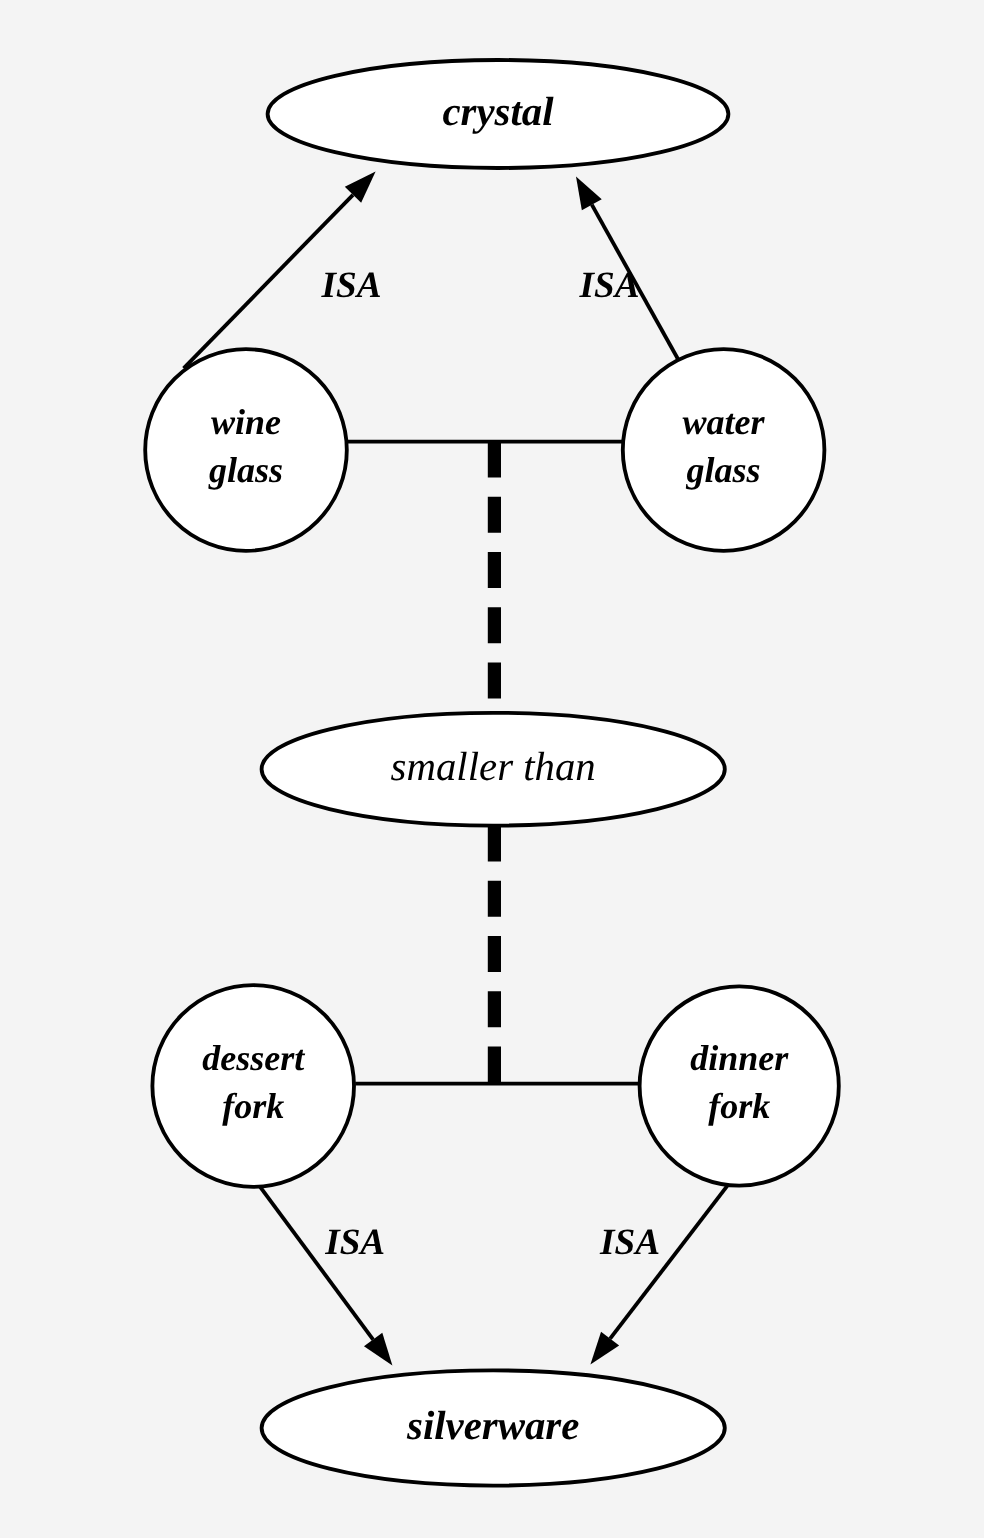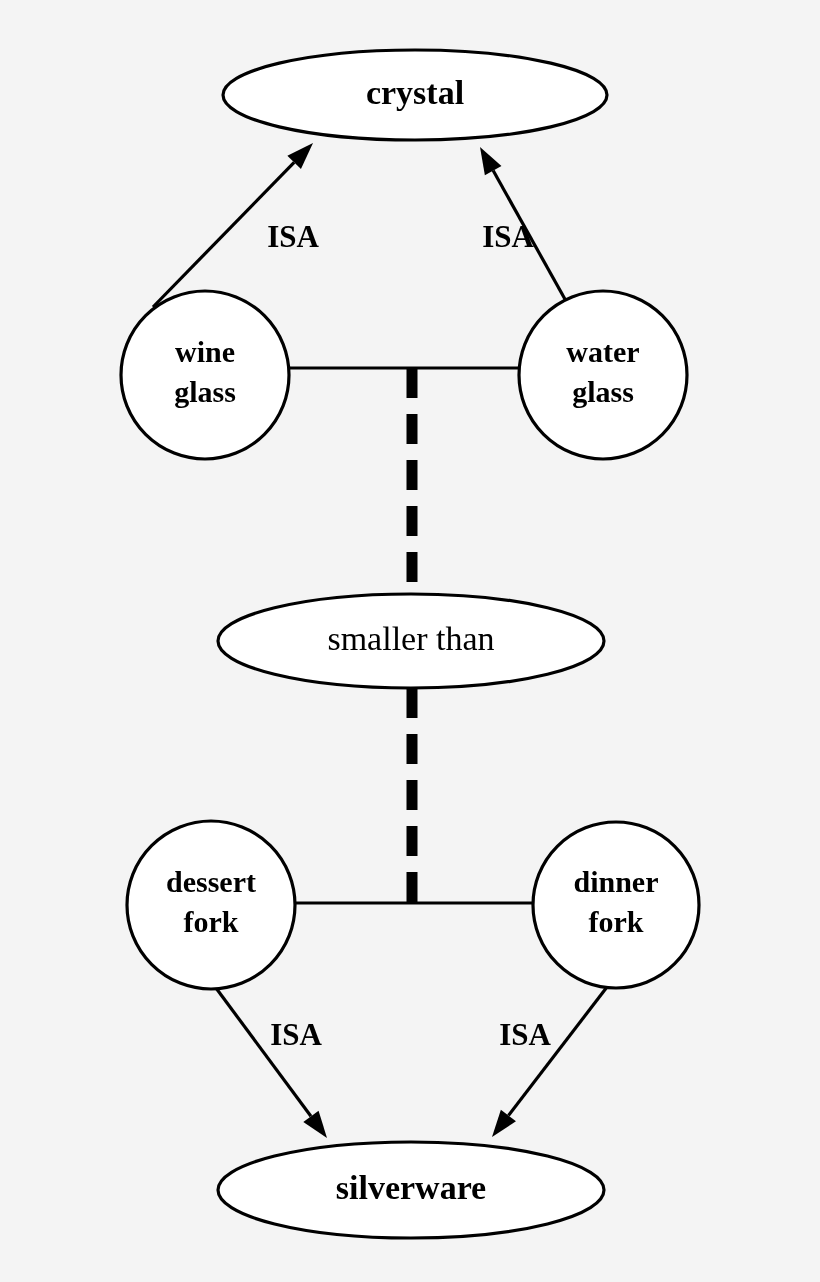--- a/index.html
+++ b/index.html
@@ -12,20 +12,21 @@
     width: 820px;
     height: 1282px;
     font-family: "Liberation Serif", "DejaVu Serif", serif;
     overflow: hidden;
   }
   #diagram-root {
     position: relative;
     width: 804px;
     height: 1282px;
     background: #f4f4f4;
+    font-style: italic;
   }
   svg.diagram-canvas {
     display: block;
     width: 820px;
     height: 1282px;
   }
   .node-shape {
     fill: #ffffff;
     stroke: #000000;
   }

